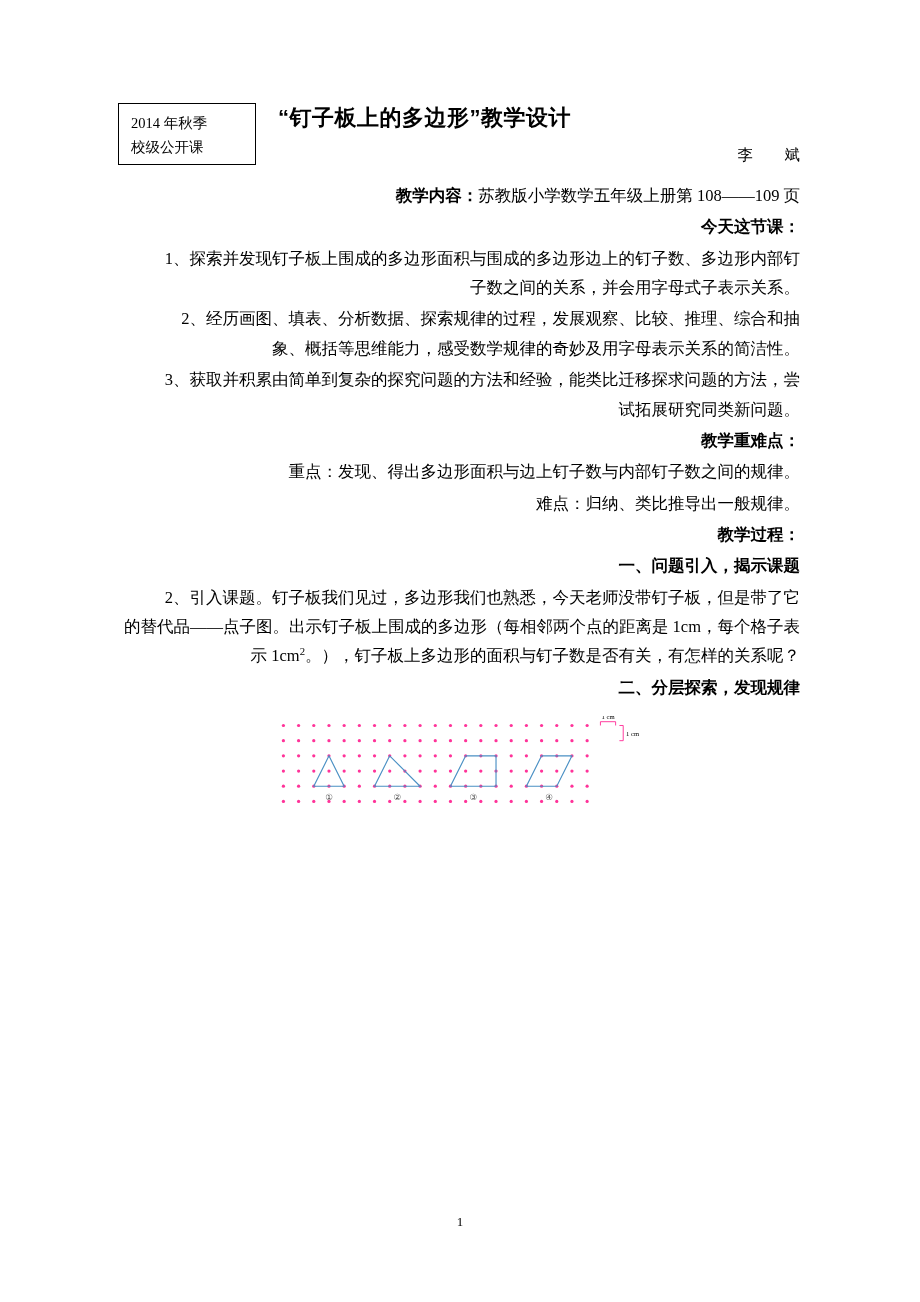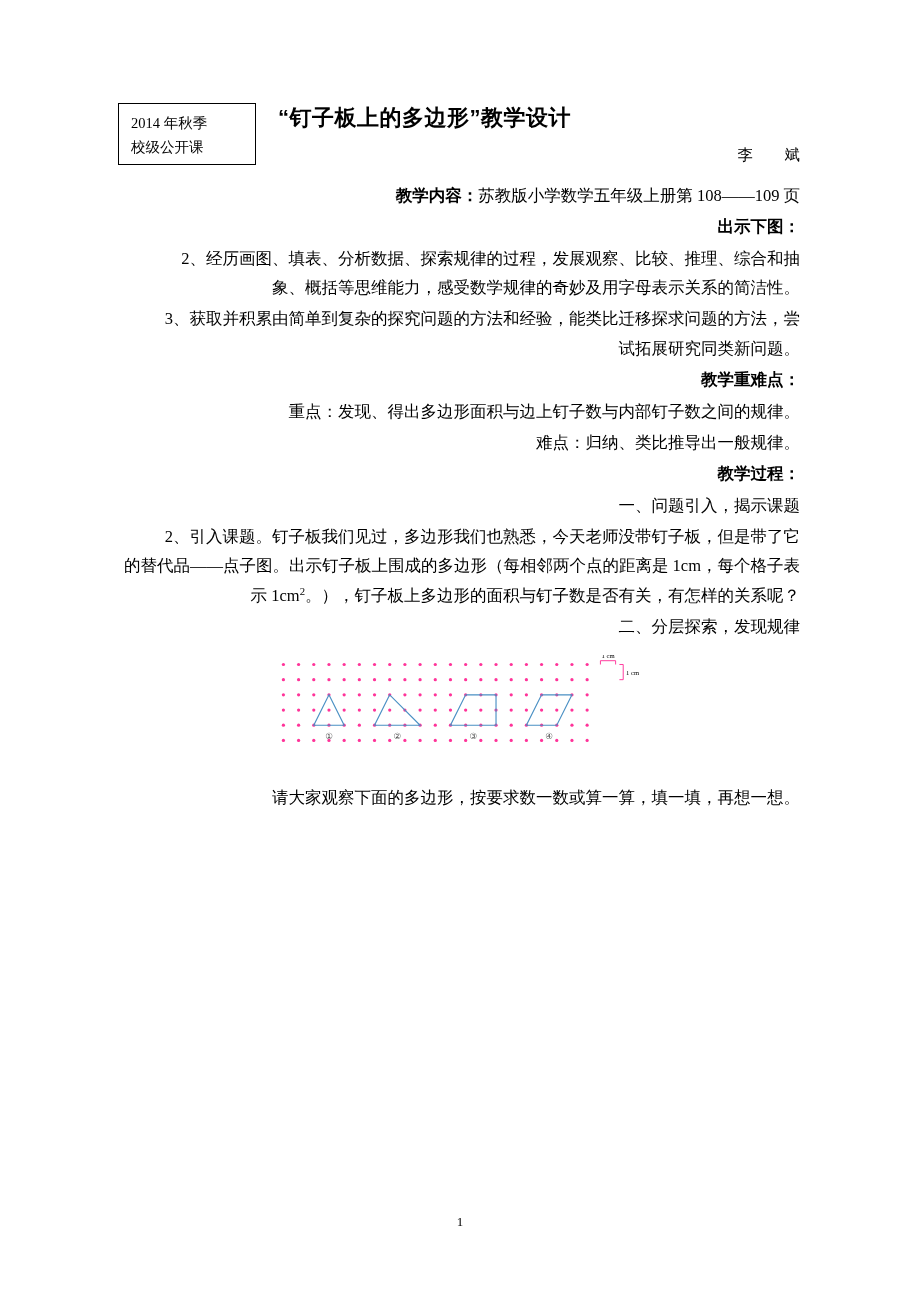--- a/index.html
+++ b/index.html
@@ -70,21 +70,21 @@
   }
   .bold-head {
     font-weight: bold;
     font-family: "Liberation Sans", sans-serif;
     font-size: 16.5px;
   }
   .indent {
     text-indent: 33px;
   }
   .sub-head {
-    font-weight: normal;
+    font-weight: bold;
     text-indent: 33px;
     font-family: "Liberation Sans", sans-serif;
   }
   .figure-wrap {
     margin: 14px 0 6px 0;
     text-align: center;
     position: relative;
   }
   .figure {
     position: relative;
@@ -113,21 +113,22 @@
       <div>校级公开课</div>
     </div>
     <div class="doc-title">“钉子板上的多边形”教学设计</div>
     <div class="author">李　斌</div>
   </div>
 
   <div class="body-content">
 
     <p><span class="bold-head">教学内容：</span><span>苏教版小学数学五年级上册第 108——109 页</span></p>
 
-    <p class="bold-head">出示下图：</p>
+    <p class="bold-head">今天这节课：</p>
+    <p class="indent">1、探索并发现钉子板上围成的多边形面积与围成的多边形边上的钉子数、多边形内部钉子数之间的关系，并会用字母式子表示关系。</p>
     <p class="indent">2、经历画图、填表、分析数据、探索规律的过程，发展观察、比较、推理、综合和抽象、概括等思维能力，感受数学规律的奇妙及用字母表示关系的简洁性。</p>
     <p class="indent">3、获取并积累由简单到复杂的探究问题的方法和经验，能类比迁移探求问题的方法，尝试拓展研究同类新问题。</p>
 
     <p class="bold-head">教学重难点：</p>
     <p class="indent">重点：发现、得出多边形面积与边上钉子数与内部钉子数之间的规律。</p>
     <p class="indent">难点：归纳、类比推导出一般规律。</p>
 
     <p class="bold-head">教学过程：</p>
     <p class="sub-head">一、问题引入，揭示课题</p>
     <p class="indent"><span>2、引入课题。钉子板我们见过，多边形我们也熟悉，今天老师没带钉子板，但是带了它的替代品——点子图。出示钉子板上围成的多边形（每相邻两个点的距离是 1cm，每个格子表示 1cm</span><sup class="small">2</sup><span>。），钉子板上多边形的面积与钉子数是否有关，有怎样的关系呢？</span></p>
@@ -289,17 +290,16 @@
         <text x="352" y="3" font-size="7" text-anchor="middle" fill="#000" font-family="Liberation Serif, serif">1 cm</text>
         <text x="371" y="21" font-size="7" fill="#000" font-family="Liberation Serif, serif">1 cm</text>
 
         <text x="58" y="88" font-size="9" text-anchor="middle" fill="#555" font-family="Liberation Serif, serif">①</text>
         <text x="130" y="88" font-size="9" text-anchor="middle" fill="#555" font-family="Liberation Serif, serif">②</text>
         <text x="210" y="88" font-size="9" text-anchor="middle" fill="#555" font-family="Liberation Serif, serif">③</text>
         <text x="290" y="88" font-size="9" text-anchor="middle" fill="#555" font-family="Liberation Serif, serif">④</text>
       </svg>
     </div>
 
-    <p class="indent">请大家观察下面的多边形，按要求数一数或算一算，填一填，再想一想。</p>
   </div>
 
   <div class="page-number">1</div>
 </div>
 
 </body></html>

